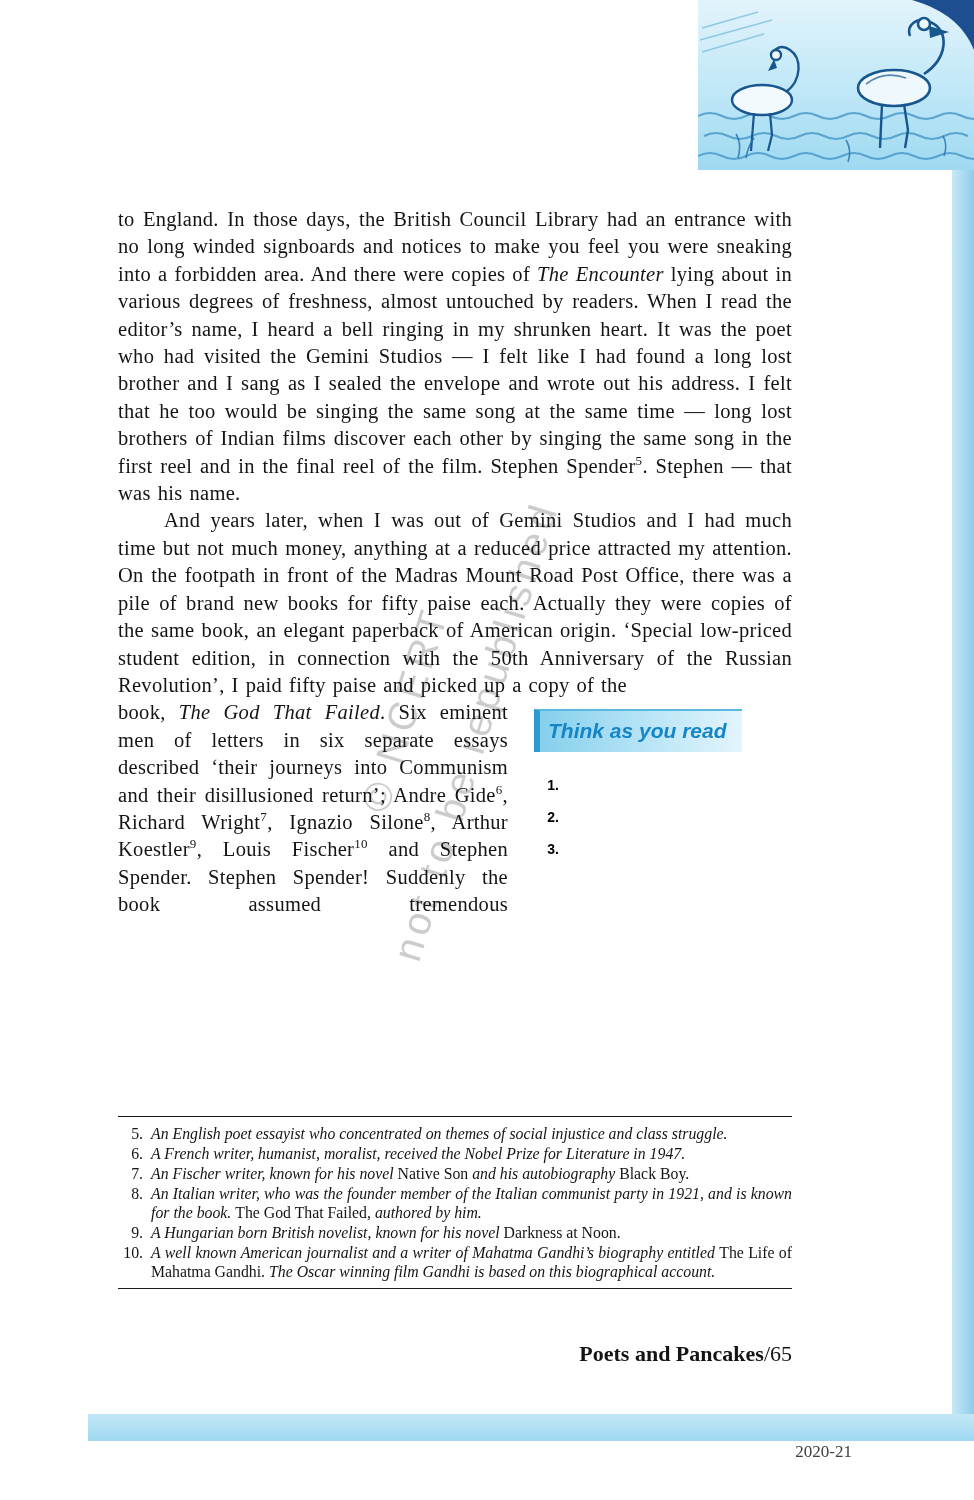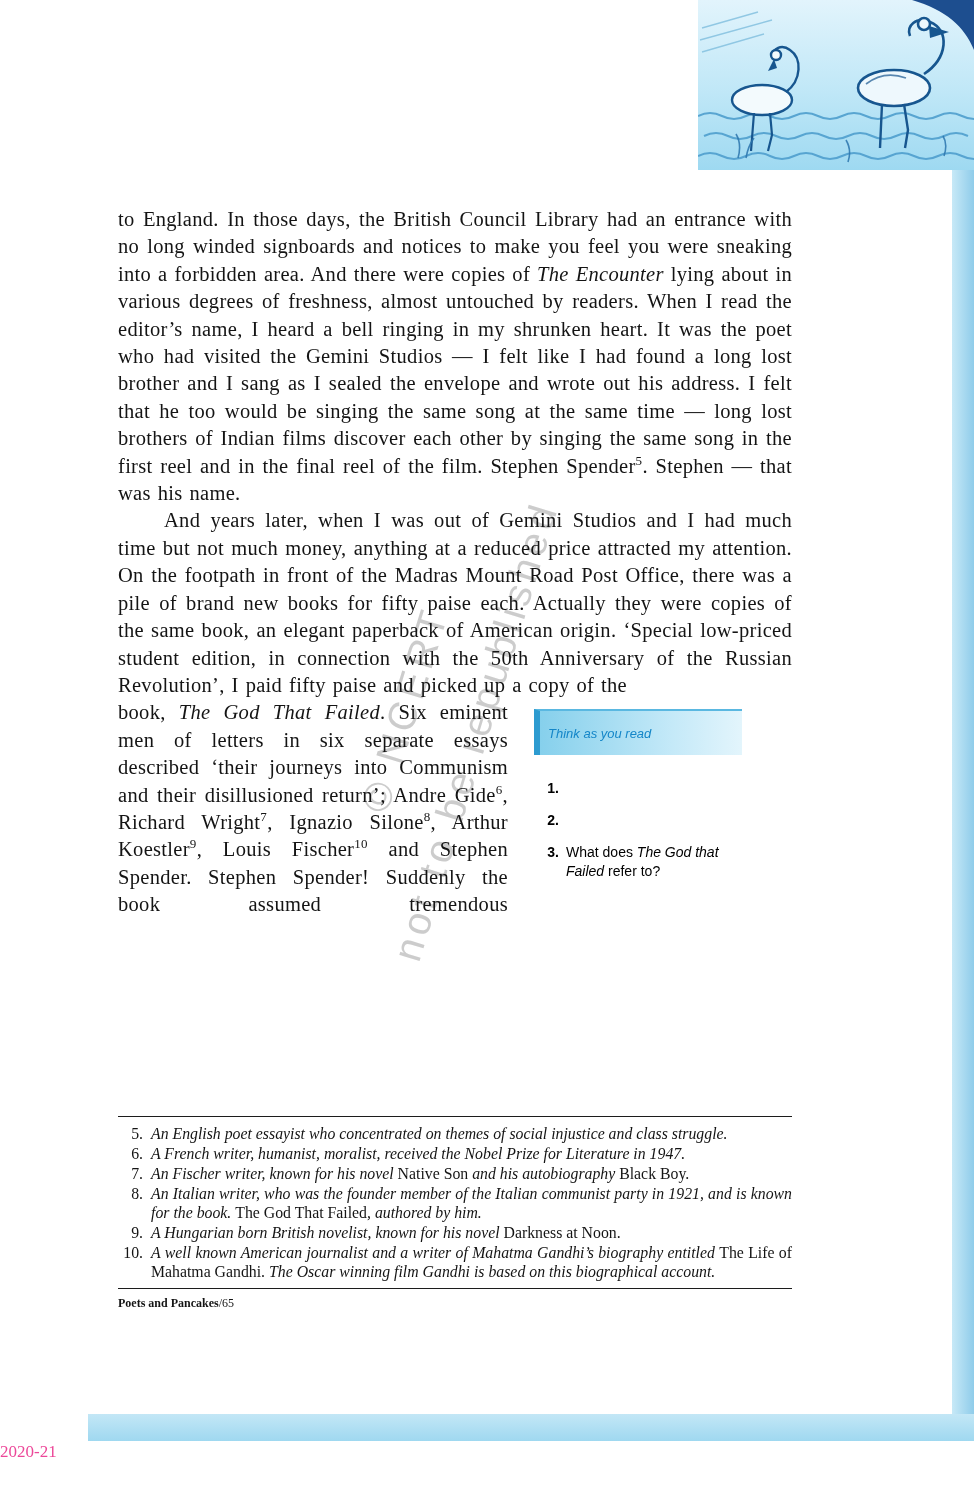--- a/index.html
+++ b/index.html
@@ -49,40 +49,40 @@
     float:right; width:208px; min-height:252px;
     margin:10px 50px 8px 26px;
     font-family:"Liberation Sans", sans-serif;
     text-align:left; text-align-last:auto; letter-spacing:0; word-spacing:0;
   }
   .tb-header {
     background:linear-gradient(to right, #86d0ec 0%, #c4e9f8 65%, #e3f5fc 100%);
     border-left:6px solid #2d9bd0; border-top:2px solid #5ab8e1;
     padding:6px 8px 7px 8px;
   }
-  .tb-title { color:#1486c8; font-weight:normal; font-style:italic; font-size:13px; }
+  .tb-title { color:#1486c8; font-weight:bold; font-style:italic; font-size:21px; }
   .tb-questions { padding:24px 2px 0 8px; }
   .tb-q { display:flex; gap:7px; margin-bottom:13px; font-size:14px; line-height:19px; color:#000; }
   .tb-q-num { font-weight:bold; min-width:17px; text-align:right; flex:none; }
   .tb-q-text { flex:1; }
 
   
   .footnotes { position:absolute; left:118px; top:1116px; width:674px; }
   .fn-rule { border-top:1.6px solid #1c1c1c; }
   .fn-list { padding:7px 0 6px 0; font-size:15.8px; line-height:19px; }
   .fn-row { display:flex; margin-bottom:1px; }
   .fn-num { width:33px; text-align:right; padding-right:8px; flex:none; }
   .fn-text { flex:1; text-align:justify; }
 
-  .footer-line { text-align:left; padding-top:7px; font-size:12px; }
+  .footer-line { text-align:right; padding-top:7px; font-size:22px;margin-top:45px; }
   .footer-title { font-weight:bold; }
 
   .imprint {
-    position:absolute; top:1442px; left:0; width:852px; text-align:left;
-    font-size:17px; color:#ec4899;
+    position:absolute; top:1442px; left:0; width:852px; text-align:right;
+    font-size:17px; color:#404040;
   }
 </style>
 </head>
 <body>
 
 <div class="page">
 
   <div class="right-strip"></div>
   <div class="bottom-strip"></div>
 
@@ -144,21 +144,20 @@
         </div>
         <div class="tb-questions">
           <div class="tb-q">
             <span class="tb-q-num">1.</span>
           </div>
           <div class="tb-q">
             <span class="tb-q-num">2.</span>
           </div>
           <div class="tb-q">
             <span class="tb-q-num">3.</span>
-            <span class="tb-q-text"><span>What does </span><span class="it">The God that Failed</span><span> refer to?</span></span>
           </div>
         </div>
       </aside>
       <p class="para2b"><span>book, </span><span class="it">The God That Failed</span><span>. Six eminent men of letters in six separate essays described ‘their journeys into Communism and their disillusioned return’; Andre Gide</span><sup>6</sup><span>, Richard Wright</span><sup>7</sup><span>, Ignazio Silone</span><sup>8</sup><span>, Arthur Koestler</span><sup>9</sup><span>, Louis Fischer</span><sup>10</sup><span> and Stephen Spender. Stephen Spender! Suddenly the book assumed tremendous</span></p>
       <div style="clear:both"></div>
     </div>
   </div>
 
   <div class="footnotes">
     <div class="fn-rule"></div>

